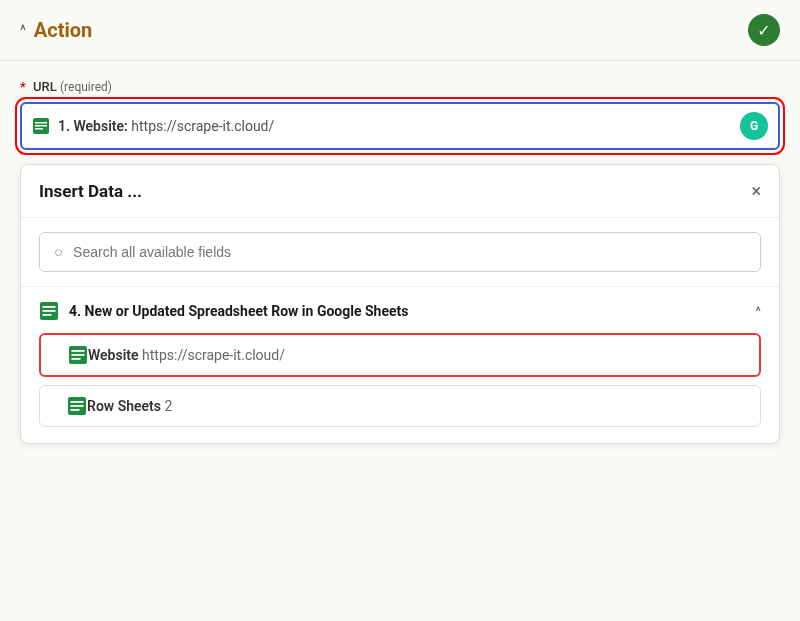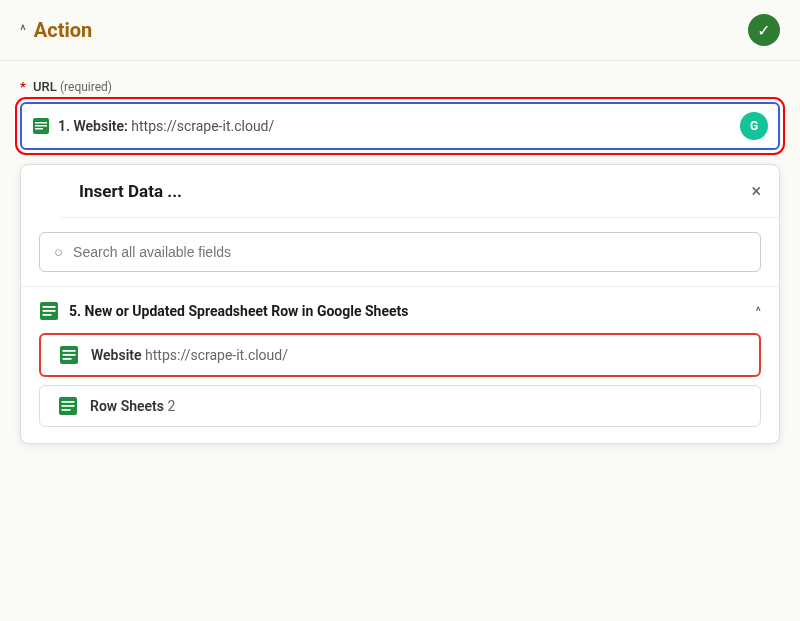--- a/index.html
+++ b/index.html
@@ -143,21 +143,20 @@
       overflow: hidden;
       box-shadow: 0 2px 8px rgba(0,0,0,0.08);
     }
 
     .insert-data-header {
       display: flex;
       align-items: center;
       justify-content: space-between;
       padding: 16px 18px;
       border-bottom: 1px solid #eee;
-      margin-left: 40px;
     }
 
     .insert-data-title {
       font-size: 17px;
       font-weight: 700;
       color: #1a1a1a;
     }
 
     .close-btn {
       font-size: 18px;
@@ -229,22 +228,22 @@
     .data-items {
       padding: 0 18px 16px 18px;
       display: flex;
       flex-direction: column;
       gap: 8px;
     }
 
     .data-item {
       display: flex;
       align-items: center;
-      gap: 12px;
-      padding: 10px 18px;
+      gap: 0;
+      padding: 10px 27px;
       border: 1px solid #ddd;
       border-radius: 6px;
       background: #fff;
       cursor: pointer;
     }
 
     .data-item.highlighted {
       border: 2px solid #e53935;
       background: #fff;
     }
@@ -327,21 +326,21 @@
     <div class="spreadsheet-section">
       <div class="spreadsheet-header">
         <div class="spreadsheet-header-left">
 
           <svg class="gs-icon" viewBox="0 0 20 20" fill="none" xmlns="http://www.w3.org/2000/svg">
             <rect x="1" y="1" width="18" height="18" rx="2" fill="#1e8e3e"></rect>
             <rect x="3.5" y="5" width="13" height="1.8" fill="white"></rect>
             <rect x="3.5" y="9" width="13" height="1.8" fill="white"></rect>
             <rect x="3.5" y="13" width="9" height="1.8" fill="white"></rect>
           </svg>
-          <span class="spreadsheet-header-title">5. New or Updated Spreadsheet Row in Google Sheets</span>
+          <span class="spreadsheet-header-title">4. New or Updated Spreadsheet Row in Google Sheets</span>
         </div>
         <span class="chevron-up">^</span>
       </div>
     </div>
 
     <div class="data-items">
 
       <div class="data-item highlighted">
         <svg class="gs-icon" viewBox="0 0 20 20" fill="none" xmlns="http://www.w3.org/2000/svg">
           <rect x="1" y="1" width="18" height="18" rx="2" fill="#1e8e3e"></rect>

